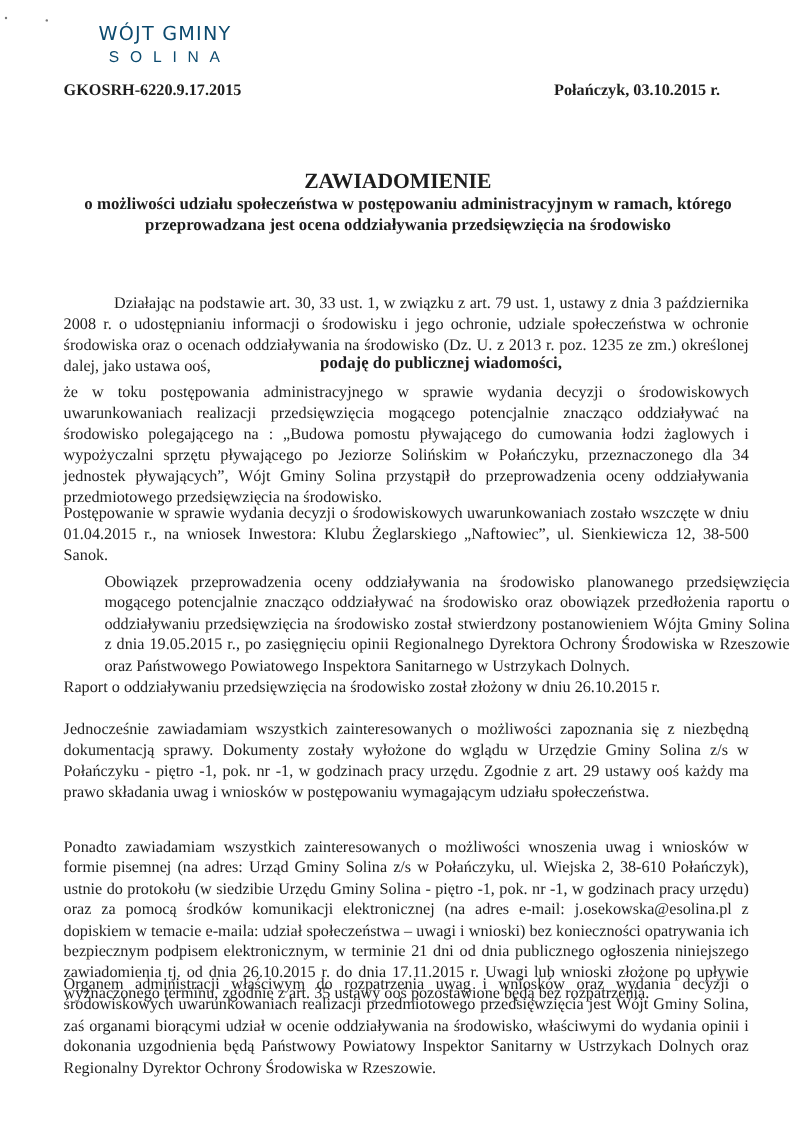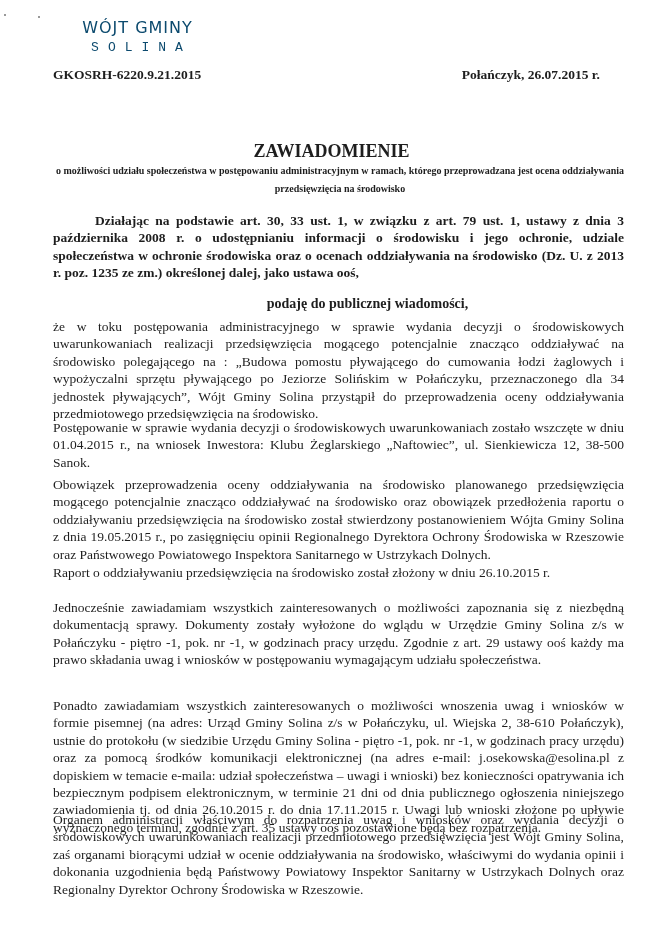--- a/index.html
+++ b/index.html
@@ -2,51 +2,51 @@
 <html><head>
 <meta charset="utf-8">
 <style>
   html, body { margin: 0; padding: 0; background: #ffffff; }
   body { width: 663px; height: 945px; position: relative; overflow: hidden;
          font-family: "Liberation Serif", "DejaVu Serif", serif; color: #1e1e1e; }
   .speck { position: absolute; width: 2px; height: 2px; background: #777; border-radius: 50%; }
   .stamp { position: absolute; left: 80px; top: 18px; width: 115px; text-align: center; color: #0c4a6e;
            font-family: "DejaVu Sans", "Liberation Sans", sans-serif; }
   .stamp .l1 { font-size: 16px; letter-spacing: 1px; font-weight: normal; }
-  .stamp .l2 { font-family: Liberation Mono, monospace; font-size: 13px; letter-spacing: 9px; margin-top: 3px; padding-left: 8px; }
+  .stamp .l2 { font-family: Liberation Sans, sans-serif; font-size: 13px; letter-spacing: 9px; margin-top: 3px; padding-left: 8px; }
   .hdr { position: absolute; top: 67px; font-weight: bold; font-size: 13.5px; }
   .ref { left: 53px; }
   .date { right: 63px; }
   .title { position: absolute; top: 141px; left: 0; width: 663px; text-align: center; font-weight: bold; font-size: 18px; }
-  .subtitle { position: absolute; top: 162px; left: 40px; width: 600px; text-align: center; font-weight: bold; font-size: 10px; line-height: 18px; }
+  .subtitle { position: absolute; top: 162px; left: 40px; width: 600px; text-align: center; font-weight: bold; font-size: 14px; line-height: 18px; }
   .body { position: absolute; left: 53px; width: 571px; font-size: 13.5px; line-height: 17.4px; text-align: justify; }
-  .p1 { top: 212px; text-indent: 42px; font-weight: bold; }
+  .p1 { top: 244px; text-indent: 42px; }
   .announce { position: absolute; top: 296px; left: 0; width: 663px; text-align: center; font-weight: bold; font-size: 14px; margin-left: 36px; }
   .p2 { top: 318px; }
   .p3 { top: 419px; }
-  .p4 { top: 476px; }
+  .p4 { top: 476px; margin-left: 34px; }
   .p5 { top: 564px; }
   .p6 { top: 599px; }
   .p7 { top: 697px; }
   .p8 { top: 811px; }
   b { font-weight: normal; }
 </style>
 </head>
 <body>
 
 <span class="speck" style="left:4px;top:14px;"></span>
 <span class="speck" style="left:38px;top:16px;"></span>
 
 <div class="stamp">
   <div class="l1">WÓJT GMINY</div>
   <div class="l2">SOLINA</div>
 </div>
 
-<div class="hdr ref">GKOSRH-6220.9.21.2015</div>
-<div class="hdr date">Połańczyk, 26.07.2015 r.</div>
+<div class="hdr ref">GKOSRH-6220.9.17.2015</div>
+<div class="hdr date">Połańczyk, 03.10.2015 r.</div>
 
 <div class="title">ZAWIADOMIENIE</div>
 <div class="subtitle">o możliwości udziału społeczeństwa w postępowaniu administracyjnym w ramach, którego przeprowadzana jest ocena oddziaływania przedsięwzięcia na środowisko</div>
 
 <div class="body p1">Działając na podstawie art. 30, 33 ust. 1, w związku z art. 79 ust. 1, ustawy z dnia 3 października 2008 r. o udostępnianiu informacji o środowisku i jego ochronie, udziale społeczeństwa w ochronie środowiska oraz o ocenach oddziaływania na środowisko (Dz. U. z 2013 r. poz. 1235 ze zm.) określonej dalej, jako ustawa ooś,</div>
 
 <div class="announce">podaję do publicznej wiadomości,</div>
 
 <div class="body p2"><span>że w toku postępowania administracyjnego w sprawie wydania decyzji o środowiskowych uwarunkowaniach realizacji przedsięwzięcia mogącego potencjalnie znacząco oddziaływać na środowisko polegającego na </span><b>: „Budowa pomostu pływającego do cumowania łodzi żaglowych i wypożyczalni sprzętu pływającego po Jeziorze Solińskim w Połańczyku, przeznaczonego dla 34 jednostek pływających”</b><span>, Wójt Gminy Solina przystąpił do przeprowadzenia oceny oddziaływania przedmiotowego przedsięwzięcia na środowisko.</span></div>
 

